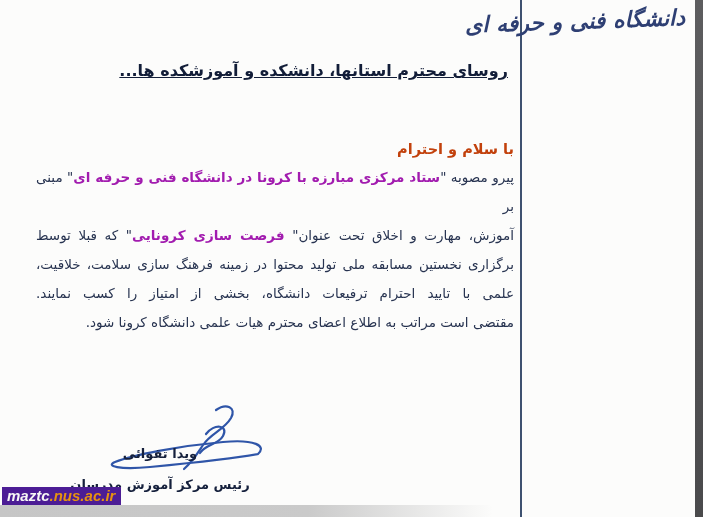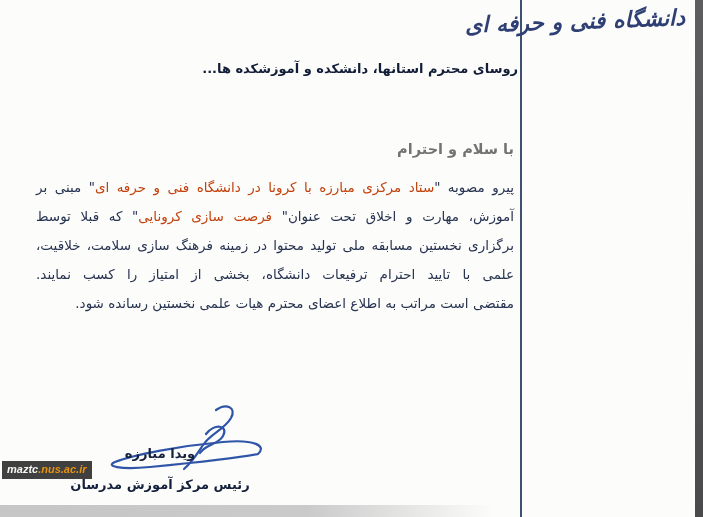--- a/index.html
+++ b/index.html
@@ -15,44 +15,44 @@
     background:linear-gradient(to right,#c6c6c6 0,#cacaca 55%,rgba(202,202,202,0) 88%);}
   
   .vline{position:absolute;left:520px;top:0;width:2px;height:517px;background:#3e5170;}
   
   .logo{
     position:absolute;top:8px;right:18px;width:170px;text-align:center;
     direction:rtl;font-size:22px;font-weight:bold;font-style:italic;
     color:#2e3f73;transform:rotate(-2deg);letter-spacing:-1px;white-space:nowrap;
   }
   .heading{
-    position:absolute;top:61px;left:48px;width:476px;box-sizing:border-box;
+    position:absolute;top:61px;left:38px;width:476px;box-sizing:border-box;
     direction:rtl;text-align:right;padding-right:6px;
-    font-weight:bold;font-size:13px;color:#121d38;white-space:nowrap;
+    font-weight:bold;font-size:16px;color:#121d38;white-space:nowrap;text-decoration:underline;
   }
   .letter{
     position:absolute;top:138px;left:36px;width:478px;
     direction:rtl;color:#273350;font-size:13.5px;
   }
-  .salutation{font-weight:bold;font-size:14.5px;color:#737373;line-height:23px;margin-bottom:12px;}
+  .salutation{font-weight:bold;font-size:14.5px;color:#c2410c;line-height:23px;margin-bottom:2px;}
   .body-line{line-height:29px;text-align:justify;}
   .body-line.jl{text-align-last:justify;}
-  .body-line .b{font-weight:normal;color:#c2410c;margin-top:12px;}
+  .body-line .b{font-weight:bold;color:#a21caf;margin-top:12px;}
   
   .sig{position:absolute;left:62px;top:446px;width:196px;text-align:center;direction:rtl;color:#15203c;}
   .sig-name{font-weight:bold;font-size:13px;line-height:16px;}
   .sig-title{font-weight:bold;font-size:13px;line-height:16px;margin-top:15px;}
   .sig-svg{position:absolute;left:88px;top:402px;width:200px;height:74px;pointer-events:none;}
   .sig-svg path{fill:none;stroke:#2f55a8;stroke-width:2.2;stroke-linecap:round;}
   
   .watermark{
-    position:absolute;left:2px;top:461px;height:16px;
-    background:#404040;color:#f7f7f5;
+    position:absolute;left:2px;top:487px;height:16px;
+    background:#4c1d95;color:#f7f7f5;
     font-family:"Liberation Sans",sans-serif;font-style:italic;font-weight:bold;
-    font-size:11px;line-height:15px;padding:1px 6px 1px 5px;white-space:nowrap;
+    font-size:15px;line-height:15px;padding:1px 6px 1px 5px;white-space:nowrap;
   }
   .watermark .suffix{color:#e7930f;}
 </style>
 </head>
 <body>
 
 <div class="scan">
 
   <div class="vline"></div>
 
@@ -60,32 +60,32 @@
 
   <div class="heading">روسای محترم استانها، دانشکده و آموزشکده ها...</div>
 
   <div class="letter">
     <div class="salutation">با سلام و احترام</div>
     <div>
         <div class="body-line jl"><span>پیرو مصوبه "</span><span class="b">ستاد مرکزی مبارزه با کرونا در دانشگاه فنی و حرفه ای</span><span>" مبنی بر</span></div>
         <div class="body-line jl"><span>آموزش، مهارت و اخلاق تحت عنوان" </span><span class="b">فرصت سازی کرونایی</span><span>" که قبلا توسط</span></div>
         <div class="body-line jl"><span>برگزاری نخستین مسابقه ملی تولید محتوا در زمینه فرهنگ سازی سلامت، خلاقیت،</span></div>
         <div class="body-line jl"><span>علمی با تایید احترام ترفیعات دانشگاه، بخشی از امتیاز را کسب نمایند.</span></div>
-        <div class="body-line"><span>مقتضی است مراتب به اطلاع اعضای محترم هیات علمی نخستین رسانده شود.</span></div>
+        <div class="body-line"><span>مقتضی است مراتب به اطلاع اعضای محترم هیات علمی دانشگاه کرونا شود.</span></div>
       </div>
   </div>
 
   <svg class="sig-svg" viewBox="0 0 200 74">
     <path d="M128 8 c10 -7 21 -3 15 8 c-7 12 -20 15 -28 27 c-6 9 -10 16 -19 24"></path>
     <path d="M118 32 c8 -11 23 -9 17 2 c-5 9 -17 8 -23 17"></path>
     <path d="M170 52 c9 -8 -3 -15 -35 -12 c-45 4 -90 13 -108 20 c-10 4 4 8 35 5 c41 -4 88 -9 108 -13"></path>
   </svg>
 
   <div class="sig">
-    <div class="sig-name">ویدا مبارزه</div>
+    <div class="sig-name">ویدا تقوائی</div>
     <div class="sig-title">رئیس مرکز آموزش مدرسان</div>
   </div>
 
   <div class="watermark"><span>maztc</span><span class="suffix">.nus.ac.ir</span></div>
 
   <div class="edge-bottom"></div>
   <div class="edge-right"></div>
 
 </div>
 

